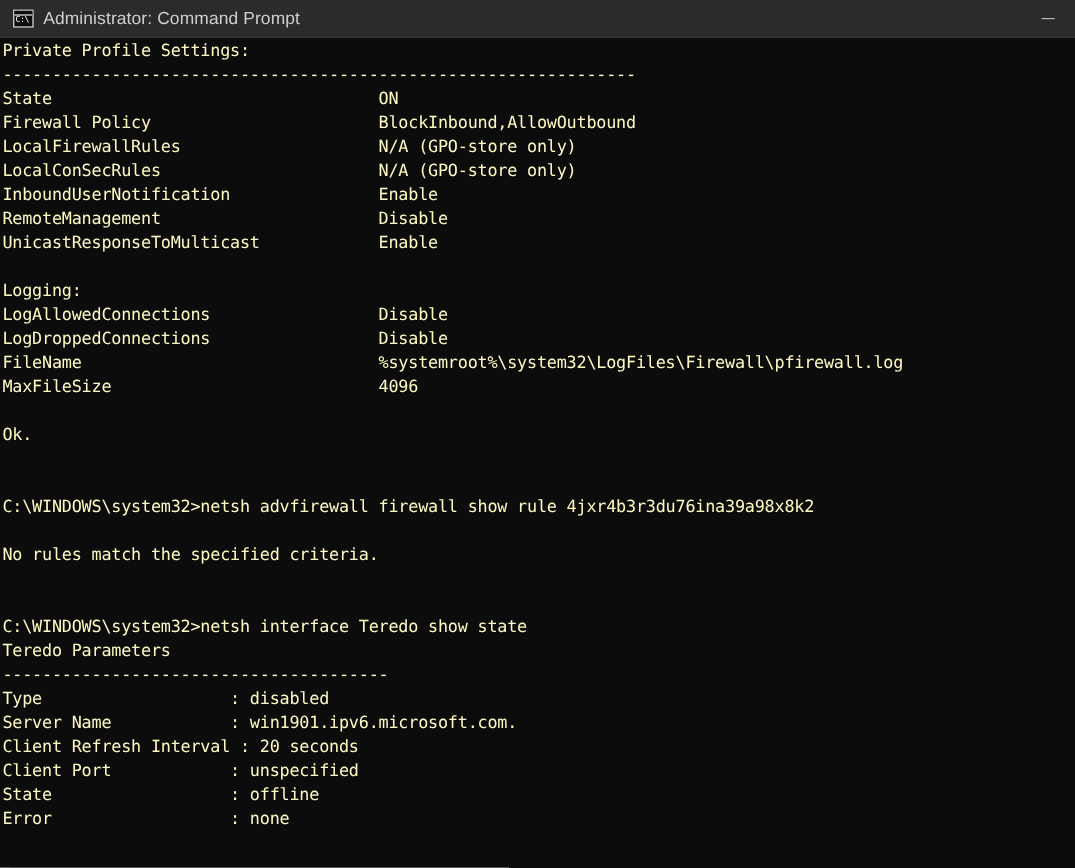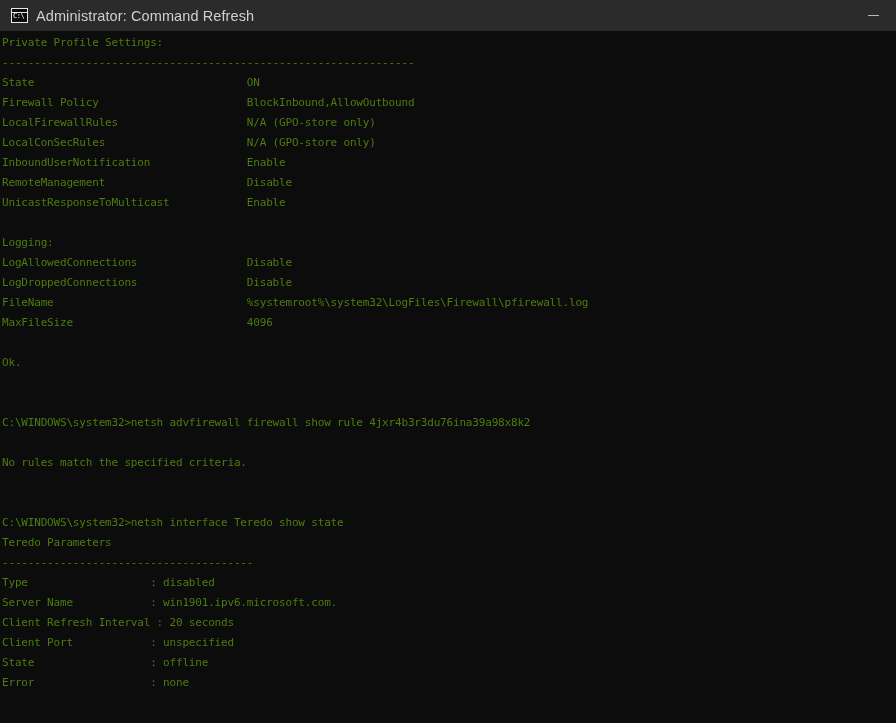--- a/index.html
+++ b/index.html
@@ -104,23 +104,23 @@
     position:absolute; left:0; top:31px;
     width:896px; height:692px;
     background:#0c0c0c;
     pointer-events:auto;
     overflow:hidden;
   }
   #console-text {
     position:absolute;
     left:2px; top:2px;
     font-family:"DejaVu Sans Mono", monospace;
-    font-size:11px;
+    font-size:14px;
     line-height:20px;
-    color:#4d7c0f;
+    color:#fef9c3;
     white-space:pre;
     letter-spacing:-0.18px;
     font-weight:400;
   }
 </style>
 </head>
 <body>
 
 <div id="bg-window">
   <div id="bg-window-selection"></div>
@@ -153,21 +153,21 @@
 
 
 n</div>
 </div>
 
 <div id="console-window">
 
   <div id="titlebar">
     <div id="titlebar-left">
       <span id="cmd-icon"></span>
-      <span id="window-title">Administrator: Command Refresh</span>
+      <span id="window-title">Administrator: Command Prompt</span>
     </div>
     <div id="titlebar-controls">
       <div class="ctrl-btn">
         <span class="dash"></span>
       </div>
     </div>
   </div>
 
   <div id="console-body">
     <pre id="console-text">Private Profile Settings:

